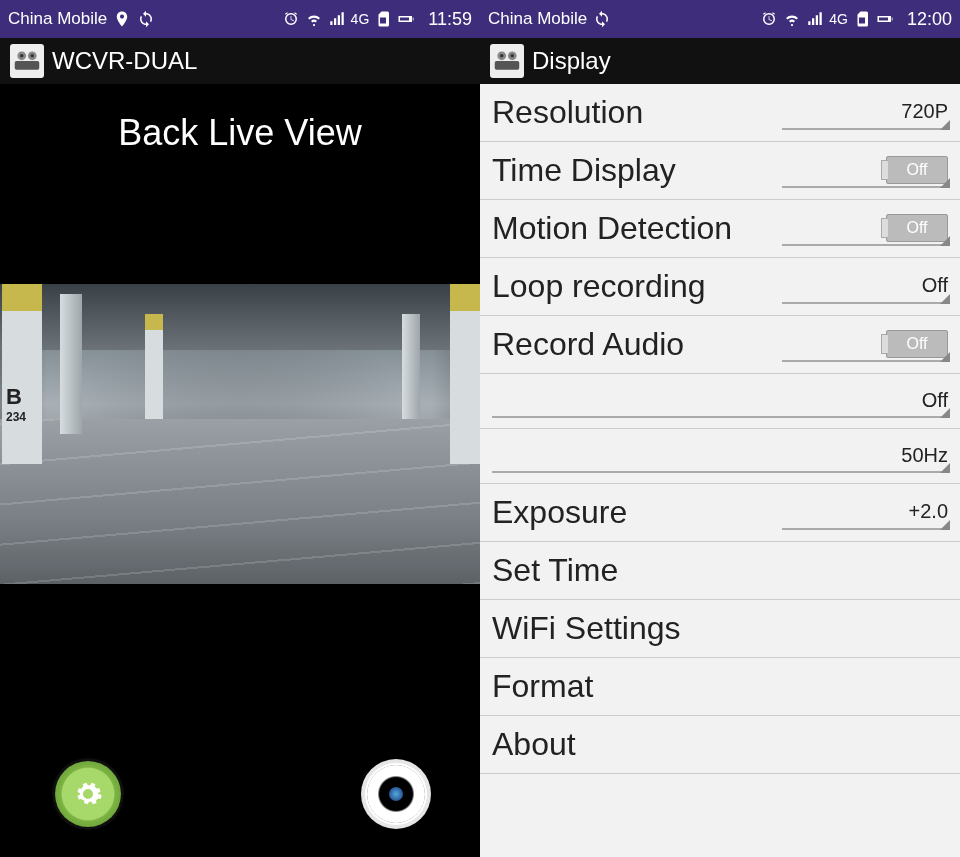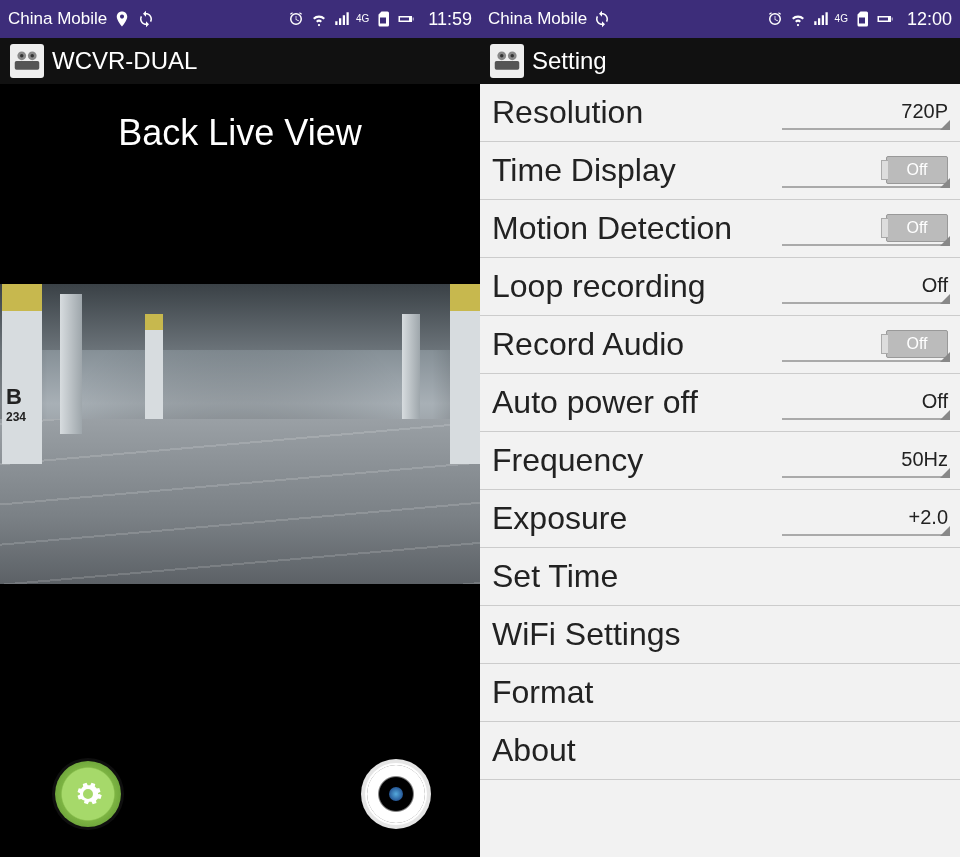--- a/index.html
+++ b/index.html
@@ -46,21 +46,21 @@
 .setting-control { display:flex; align-items:center; flex:1; border-bottom: 2px solid #aaa; height: 34px; position: relative; justify-content: flex-end; }
 .setting-control .value { font-size: 20px; color: #222; }
 .caret { position:absolute; right:-2px; bottom:-2px; width:0; height:0; border-left:10px solid transparent; border-bottom:10px solid #888; }
 .toggle { margin-left:auto; width: 62px; height: 28px; background: #bbb; border: 1px solid #999; display: flex; align-items:center; justify-content:center; font-size:16px; color:#fff; border-radius:2px; position:relative; }
 .toggle::before{content:"";position:absolute;left:-6px;top:3px;bottom:3px;width:6px;background:#ddd;border:1px solid #aaa;border-right:none;}
 .setting-row.action .setting-label { flex: 1; }
 
 
 .ico { display:inline-flex; }
 .ico svg { width:18px; height:18px; fill:#fff; }
-.sig-4g { font-size:10px; line-height:1; }
+.sig-4g { font-size:14px; line-height:1; }
 </style>
 </head>
 <body>
 
 <div class="phone">
   <div class="status-bar">
     <div class="status-left">
       <span>China Mobile</span>
       <span class="ico">
           <svg viewBox="0 0 24 24">
@@ -184,21 +184,21 @@
   <div class="app-header">
     <div class="app-icon">
       <svg viewBox="0 0 32 32">
           <rect x="2" y="16" width="28" height="10" rx="2" fill="#555"></rect>
           <circle cx="10" cy="10" r="5" fill="#888"></circle>
           <circle cx="22" cy="10" r="5" fill="#888"></circle>
           <circle cx="10" cy="10" r="2" fill="#333"></circle>
           <circle cx="22" cy="10" r="2" fill="#333"></circle>
         </svg>
     </div>
-    <span>Setting</span>
+    <span>Display</span>
   </div>
   <div class="settings-body">
 
     <div class="setting-row">
       <div class="setting-label">Resolution</div>
       <div class="setting-control">
         <span class="value">720P</span>
         <span class="caret"></span>
       </div>
     </div>
@@ -235,29 +235,27 @@
       <div class="setting-label">Record Audio</div>
       <div class="setting-control">
         <div class="toggle">
             <span>Off</span>
           </div>
         <span class="caret"></span>
       </div>
     </div>
 
     <div class="setting-row">
-      <div class="setting-label">Auto power off</div>
       <div class="setting-control">
         <span class="value">Off</span>
         <span class="caret"></span>
       </div>
     </div>
 
     <div class="setting-row">
-      <div class="setting-label">Frequency</div>
       <div class="setting-control">
         <span class="value">50Hz</span>
         <span class="caret"></span>
       </div>
     </div>
 
     <div class="setting-row">
       <div class="setting-label">Exposure</div>
       <div class="setting-control">
         <span class="value">+2.0</span>

